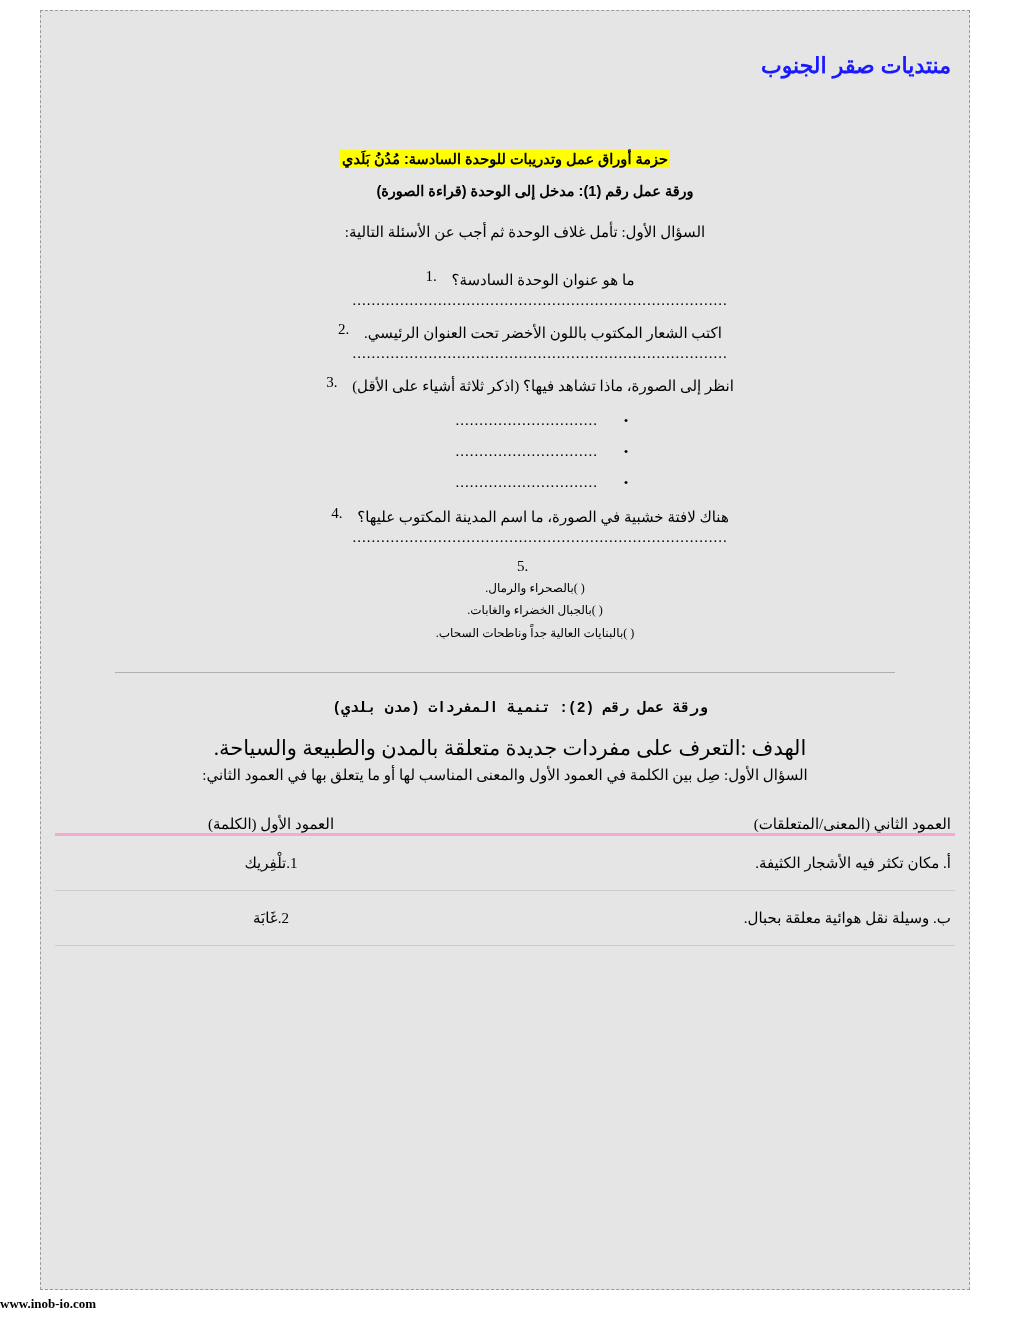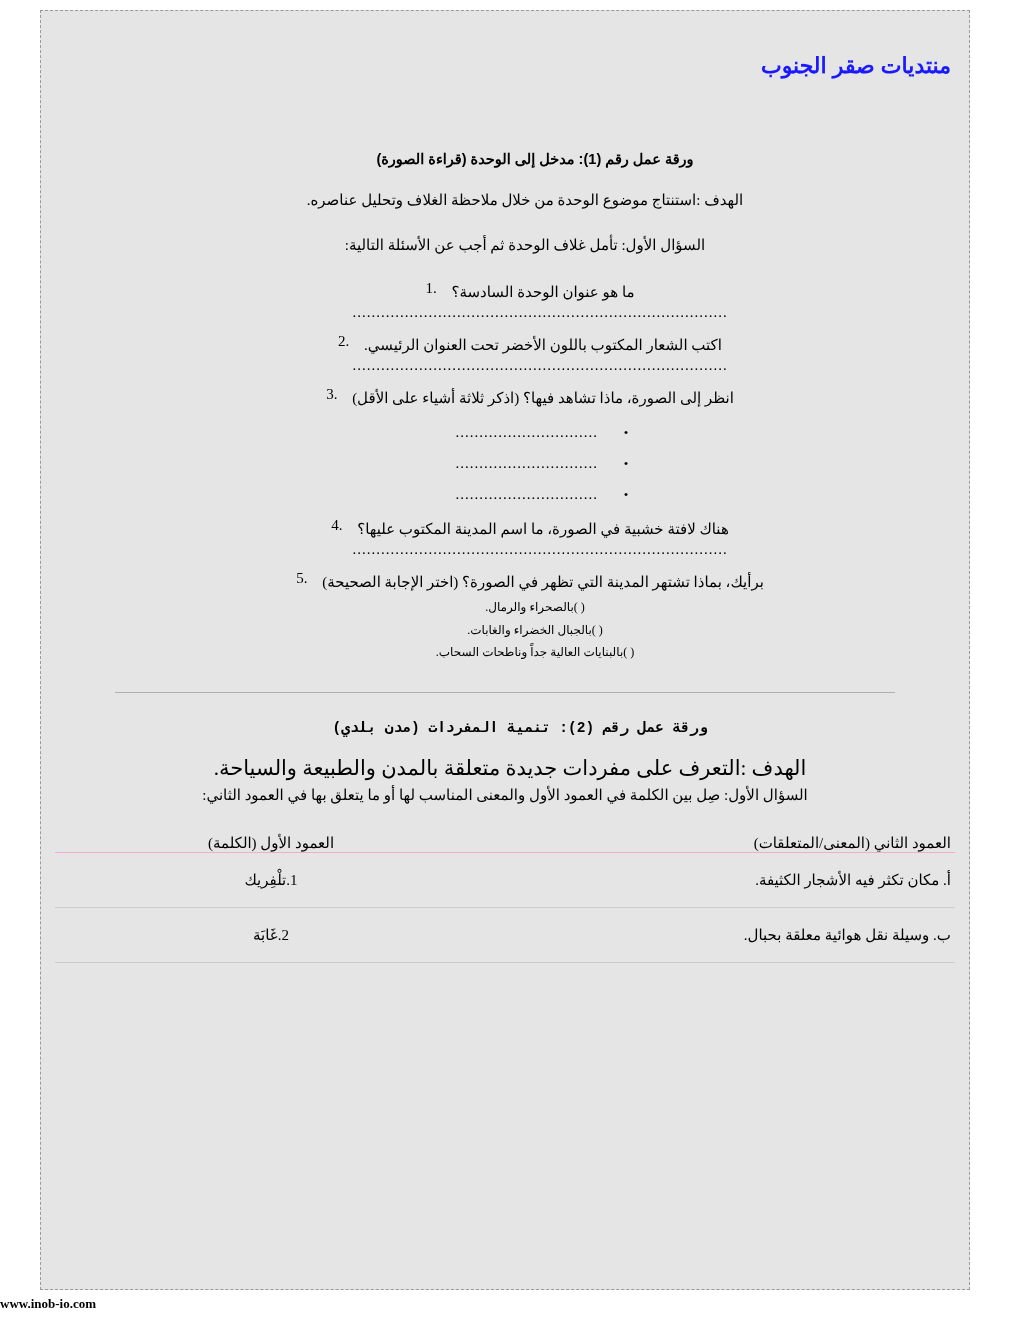--- a/index.html
+++ b/index.html
@@ -177,21 +177,21 @@
     direction: rtl;
   }
   table.match td {
     border-top: 1px solid #cccccc;
     border-bottom: 1px solid #cccccc;
     padding: 18px 6px;
     vertical-align: middle;
   }
   table.match tr.head td {
     border-top: none;
-    border-bottom: 1px solid #f9a8d4;
+    border-bottom: 3px solid #f9a8d4;
     padding-bottom: 0;
     padding-top: 0;
   }
   table.match td.col-b {
     text-align: right;
     width: 52%;
     padding-right: 4px;
   }
   table.match td.col-a {
     text-align: center;
@@ -212,24 +212,26 @@
 </style>
 </head>
 <body>
 
 <div class="page-frame">
 
   <div class="site-title">منتديات صقر الجنوب</div>
 
   <div class="content">
 
+    <div class="hl-title">
+      <span class="mark">حزمة أوراق عمل وتدريبات للوحدة السادسة: مُدُنُ بَلَدي</span>
+    </div>
 
     <div class="ws-head">ورقة عمل رقم (1): مدخل إلى الوحدة (قراءة الصورة)</div>
 
-    <div class="goal">الهدف :استنتاج موضوع الوحدة من خلال ملاحظة الغلاف وتحليل عناصره.</div>
 
     <div class="q-lead">السؤال الأول: تأمل غلاف الوحدة ثم أجب عن الأسئلة التالية:</div>
 
     <ol class="qlist">
 
       <li>
         <div class="q-row">
           <div class="q-text">ما هو عنوان الوحدة السادسة؟</div>
           <div class="q-num">1.</div>
         </div>
@@ -268,21 +270,20 @@
       <li>
         <div class="q-row">
           <div class="q-text">هناك لافتة خشبية في الصورة، ما اسم المدينة المكتوب عليها؟</div>
           <div class="q-num">4.</div>
         </div>
         <div class="dots">...............................................................................</div>
       </li>
 
       <li>
         <div class="q-row">
-          <div class="q-text">برأيك، بماذا تشتهر المدينة التي تظهر في الصورة؟ (اختر الإجابة الصحيحة)</div>
           <div class="q-num">5.</div>
         </div>
         <ul class="choices">
           <li>( )بالصحراء والرمال.</li>
           <li>( )بالجبال الخضراء والغابات.</li>
           <li>( )بالبنايات العالية جداً وناطحات السحاب.</li>
         </ul>
       </li>
 
     </ol>

